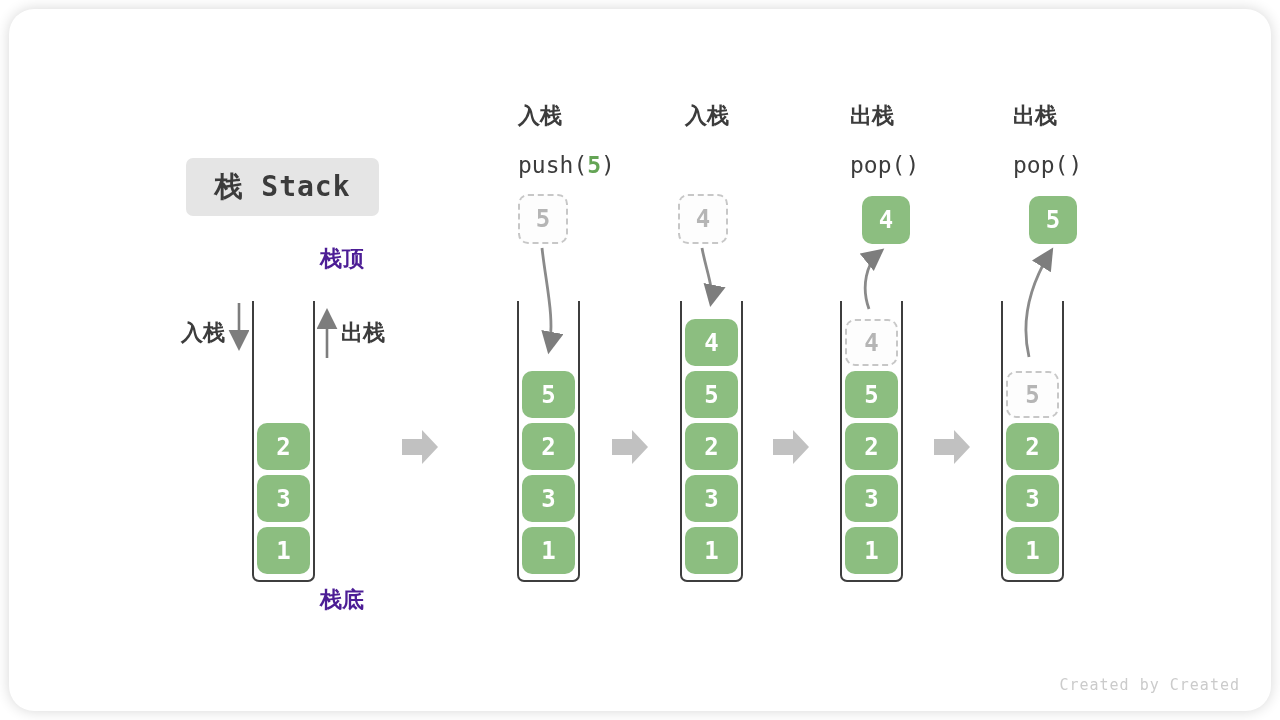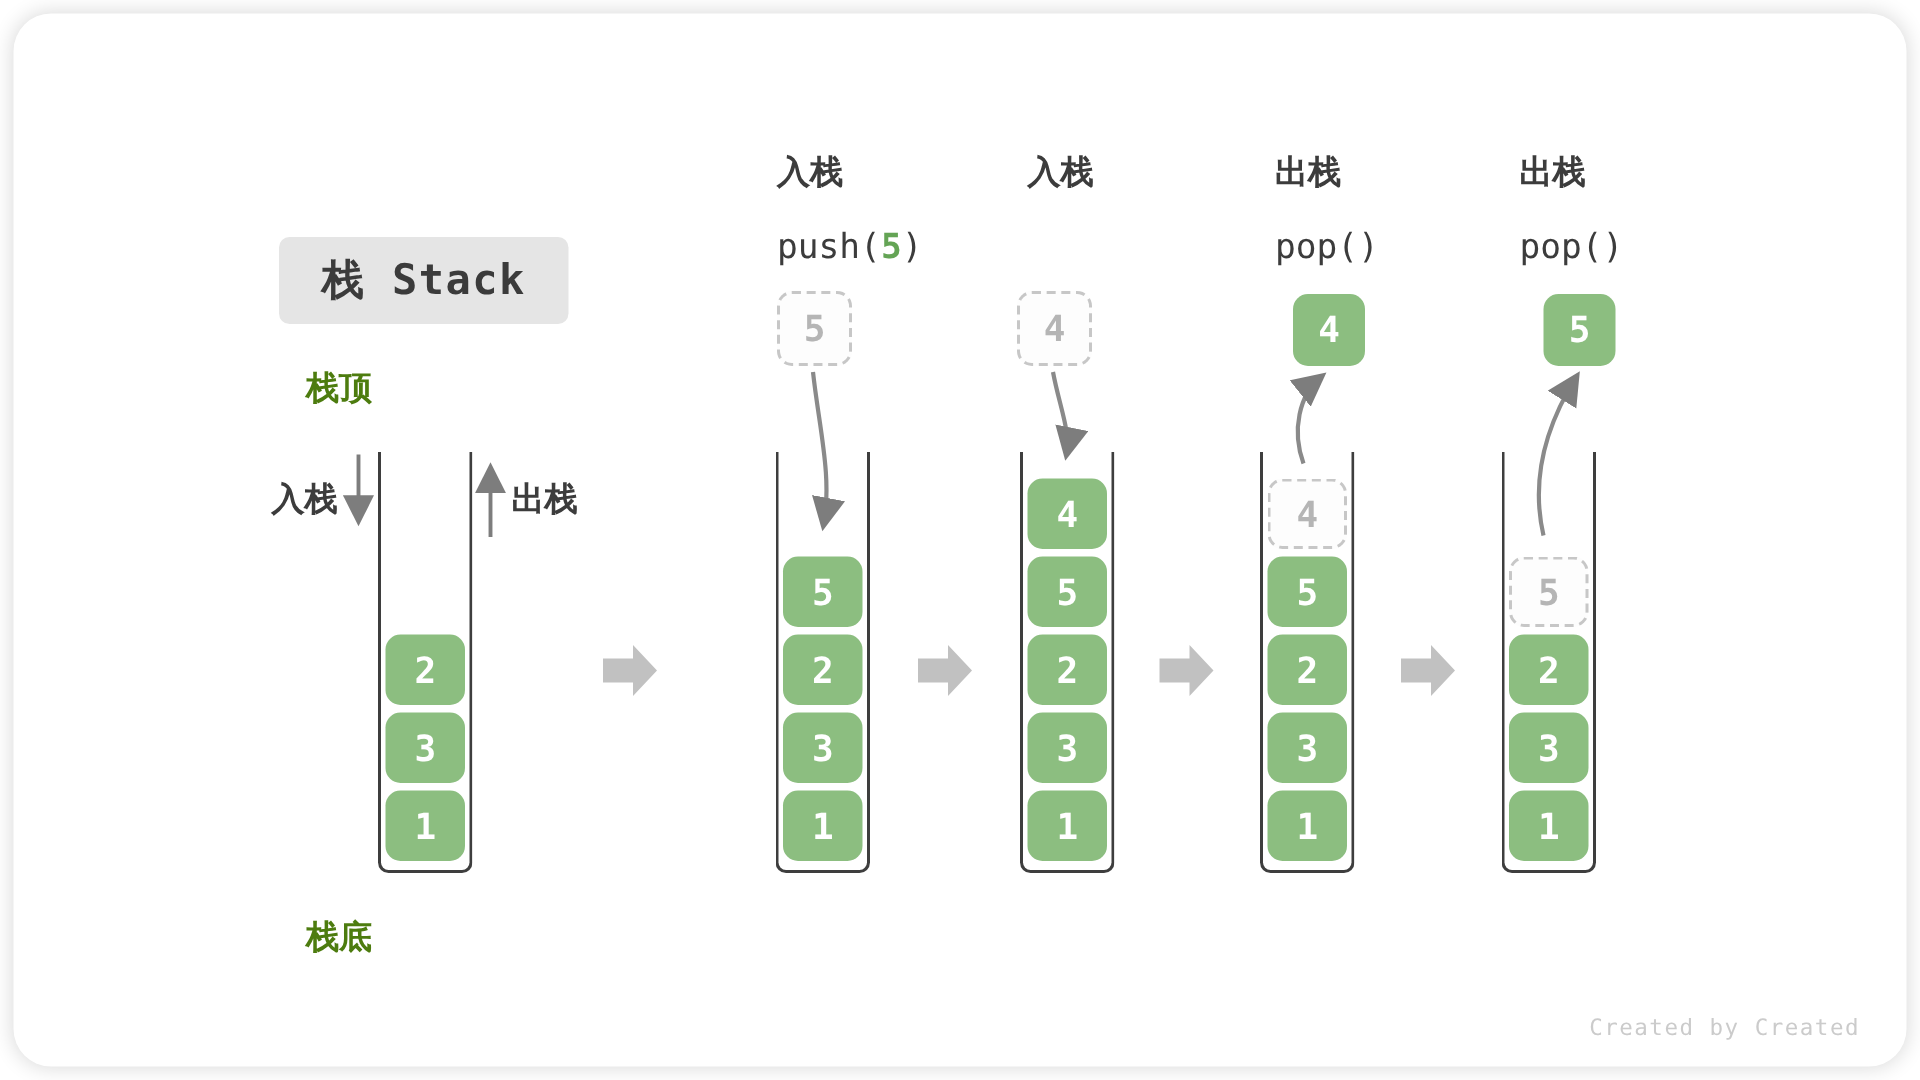--- a/index.html
+++ b/index.html
@@ -66,22 +66,22 @@
   }
   .block.ghost {
     background: #fdfdfd; border: 2px dashed #c7c7c7; color: #b5b5b5;
   }
   .t0 { top: 226px; } .t1 { top: 174px; } .t2 { top: 122px; }
   .t3 { top: 70px; }  .t4 { top: 18px; }
 
   
   .side-label { font-size: 22px; font-weight: 700; color: #3c3c3c; }
   .center-label {
-    width: 160px; text-align: left;
-    font-size: 22px; font-weight: 700; color: #4d7c0f;
+    width: 160px; text-align: right;
+    font-size: 22px; font-weight: 700; color: #4c1d95;
   }
 
   .watermark {
     right: 40px; bottom: 26px;
     font-family: "DejaVu Sans Mono", "Liberation Mono", monospace;
     font-size: 15px; color: #cbcbcb; letter-spacing: 1px;
   }
 
   svg.overlay { position: absolute; left: 0; top: 0; pointer-events: none; }
 </style>
@@ -108,21 +108,21 @@
     <div class="op-cn">出栈</div>
     <div class="op-code"><span>pop(</span><span class="arg"></span><span>)</span></div>
   </div>
 
   <div class="float-box ghost abs" style="left:518px; top:194px">5</div>
   <div class="float-box ghost abs" style="left:678px; top:194px">4</div>
   <div class="float-box solid abs" style="left:862px; top:196px">4</div>
   <div class="float-box solid abs" style="left:1029px; top:196px">5</div>
 
   <div class="center-label abs" style="left:204px; top:244px">栈顶</div>
-  <div class="center-label abs" style="left:204px; top:610px">栈底</div>
+  <div class="center-label abs" style="left:204px; top:585px">栈底</div>
   <div class="side-label abs" style="left:150px; top:318px; width:75px; text-align:right">入栈</div>
   <div class="side-label abs" style="left:341px; top:318px">出栈</div>
 
   <div class="stack abs" style="left:252px">
     <div class="block t2">2</div>
     <div class="block t1">3</div>
     <div class="block t0">1</div>
   </div>
 
   <div class="stack abs" style="left:517px">

